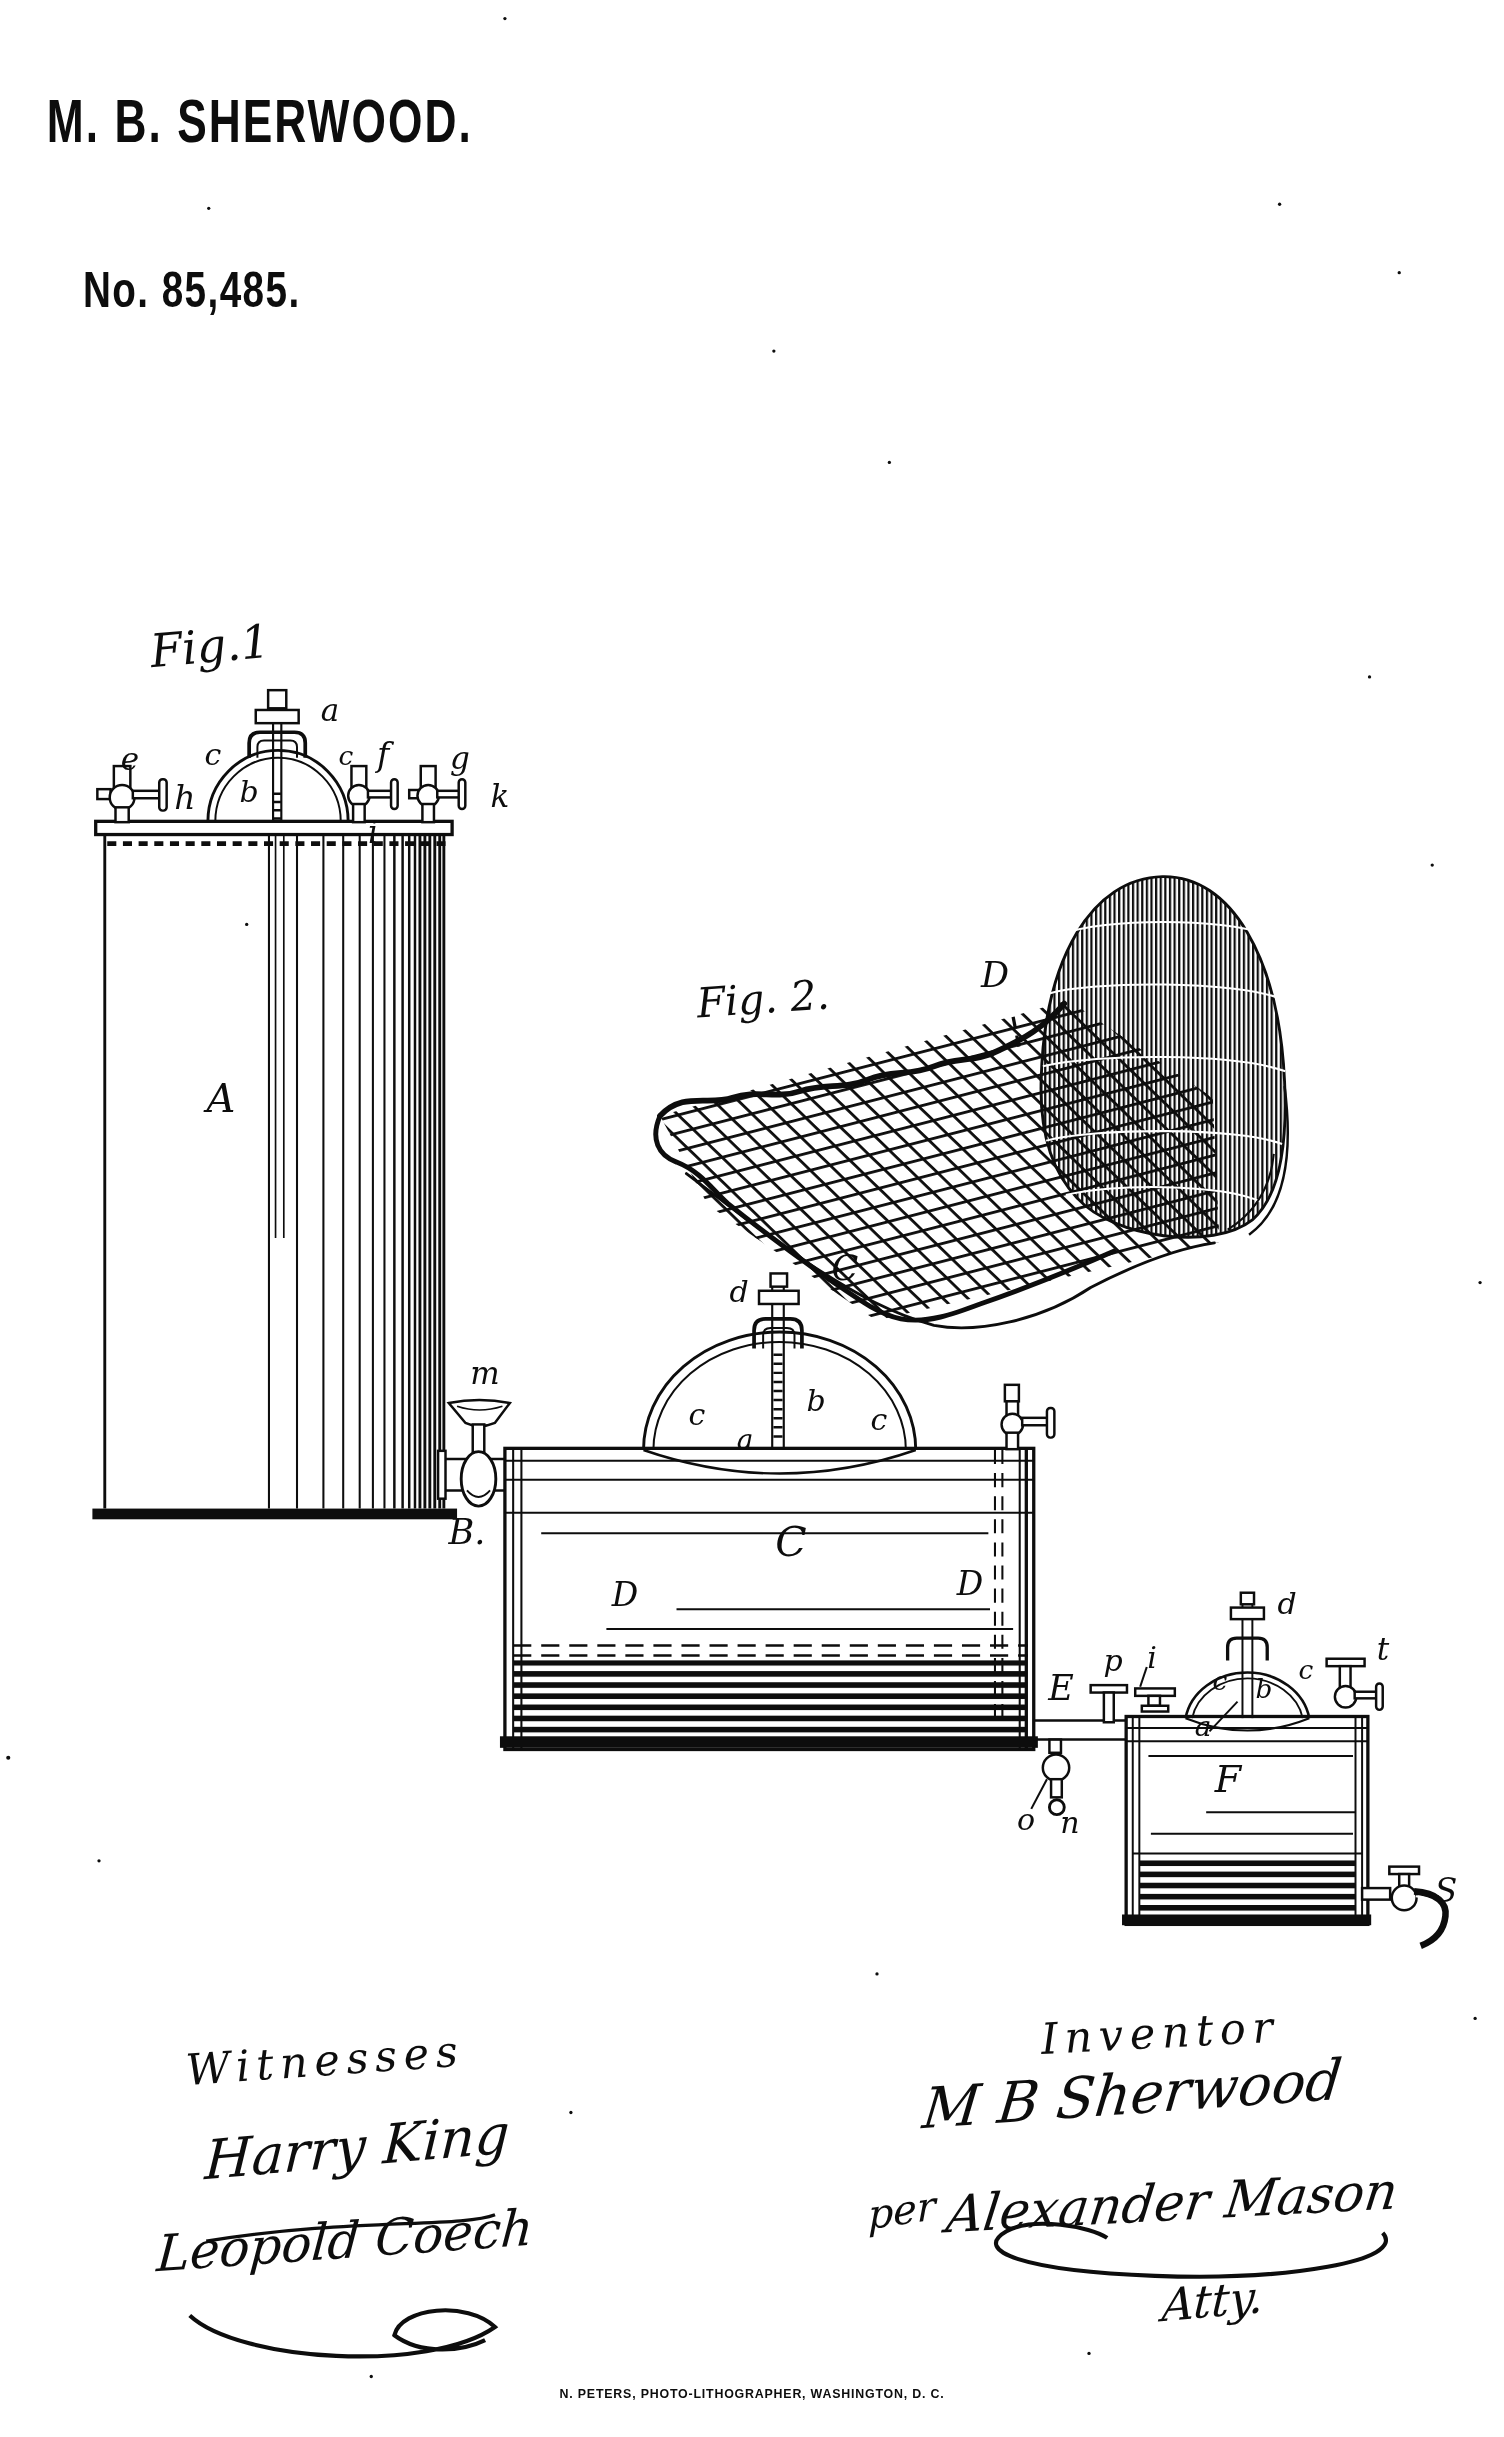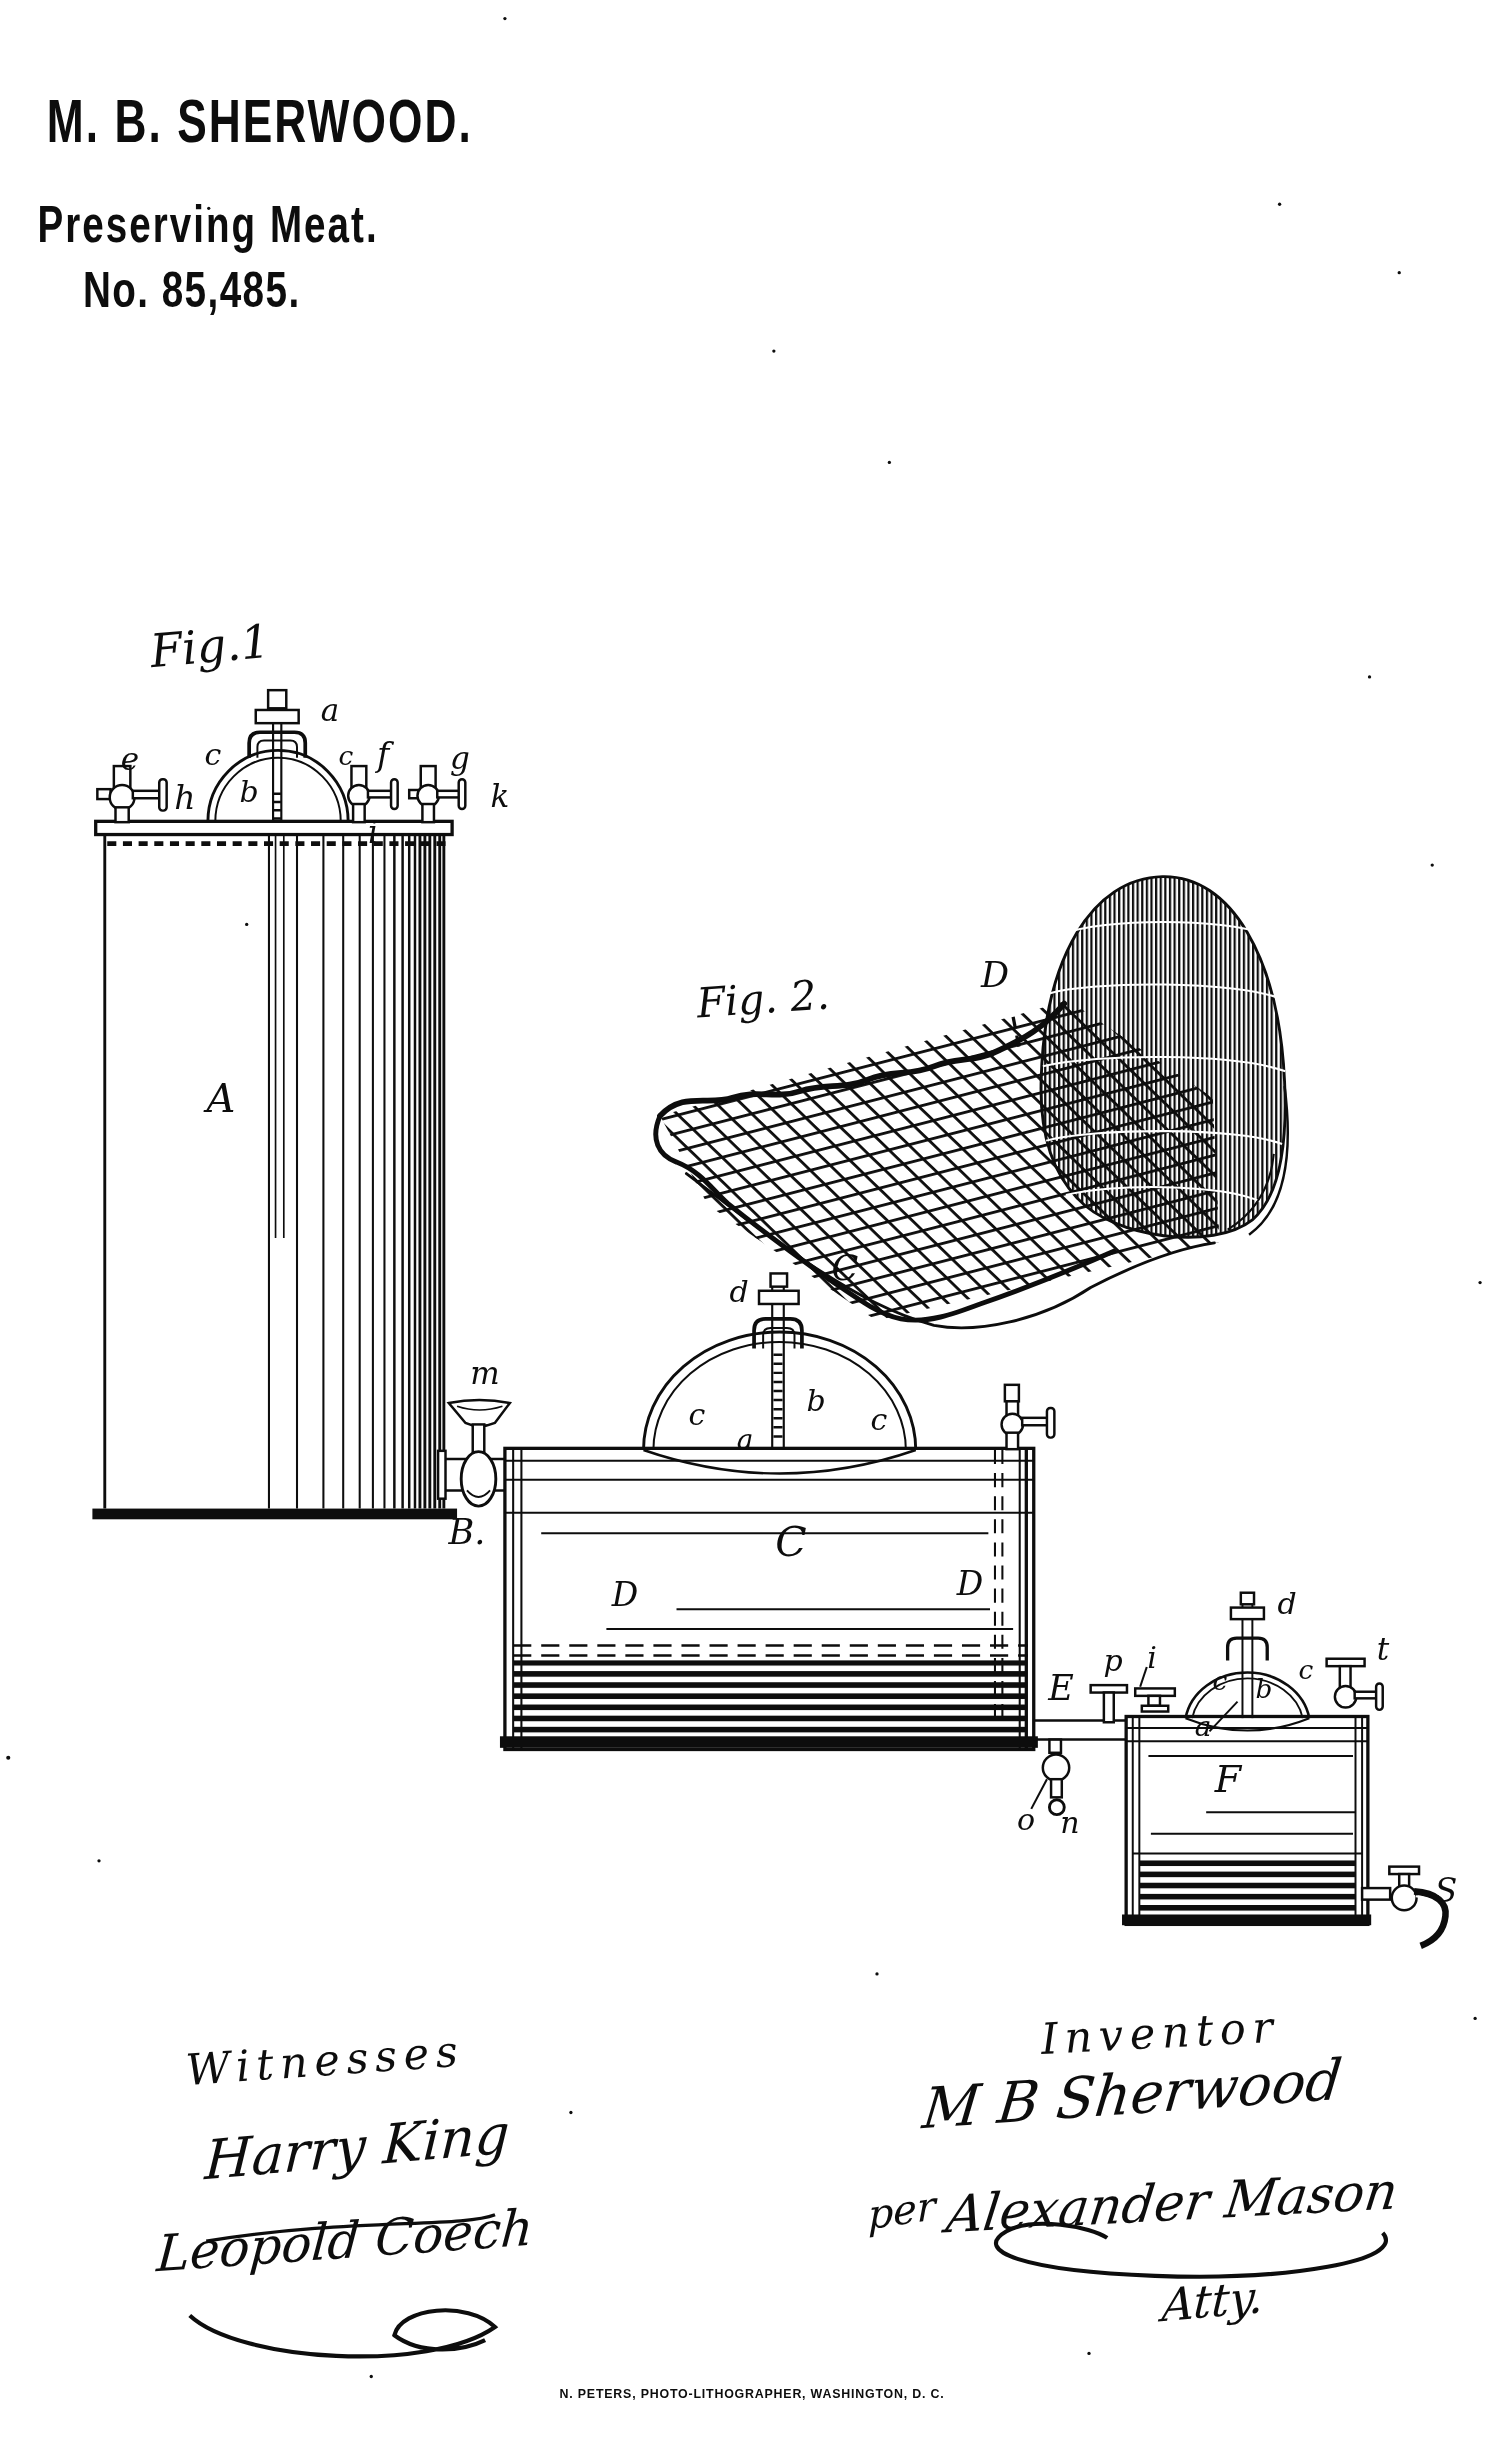--- a/index.html
+++ b/index.html
@@ -266,23 +266,20 @@
     <g stroke="#0d0d0d" fill="none">
       <path d="M1676,2706 C1706,2740 1560,2764 1400,2758 C1240,2752 1178,2728 1220,2704 C1252,2686 1322,2698 1342,2712" stroke-width="5"></path>
       <path d="M230,2806 C290,2862 520,2876 600,2820 C566,2788 486,2796 478,2830 C510,2854 560,2850 588,2836" stroke-width="5"></path>
       <path d="M250,2716 C420,2688 560,2700 600,2684" stroke-width="4"></path>
     </g>
   </svg>
 
   <div class="head-line" style="top:90px;font-size:54px;">
     <span class="head-type">M. B. SHERWOOD.</span>
   </div>
-  <div class="head-line" style="top:196px;font-size:47px;">
-    <span class="head-type">Preserving Meat.</span>
-  </div>
   <div class="abs" style="left:83px;top:262px;font-size:46px;">
     <span class="num-type">No. 85,485.</span>
   </div>
 
   <span class="part" style="left:210px;top:646px;font-size:46px;transform:translate(-50%,-50%) rotate(-5deg);">Fig.1</span>
   <span class="part" style="left:763px;top:999px;font-size:41px;transform:translate(-50%,-50%) rotate(-4deg);">Fig. 2.</span>
 
   <span class="part" style="left:330px;top:710px;font-size:31px;">a</span>
   <span class="part" style="left:130px;top:759px;font-size:31px;">e</span>
   <span class="part" style="left:185px;top:797px;font-size:33px;">h</span>

